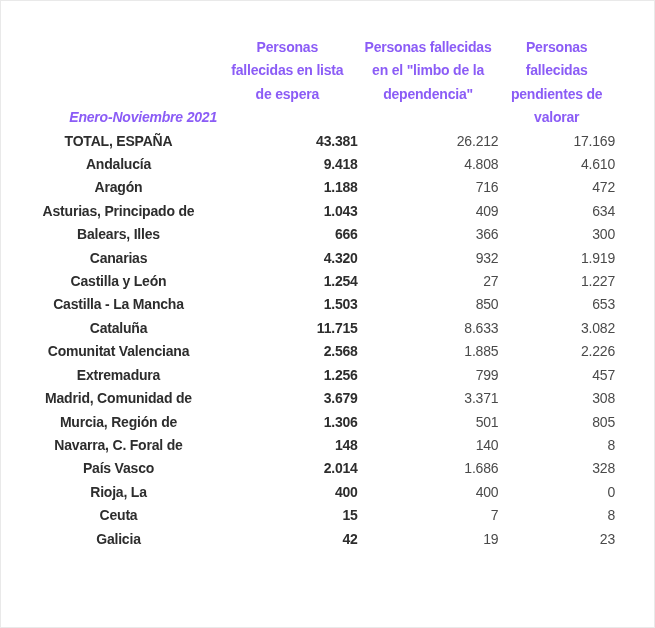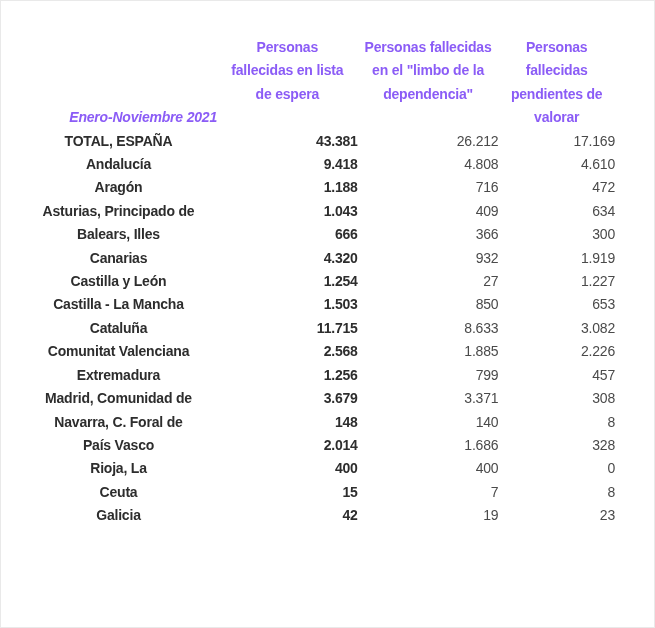--- a/index.html
+++ b/index.html
@@ -163,20 +163,26 @@
             <td class="num secondary">799</td>
             <td class="num secondary">457</td>
           </tr>
           <tr>
             <td class="region">Madrid, Comunidad de</td>
             <td class="num primary">3.679</td>
             <td class="num secondary">3.371</td>
             <td class="num secondary">308</td>
           </tr>
           <tr>
+            <td class="region">Murcia, Región de</td>
+            <td class="num primary">1.306</td>
+            <td class="num secondary">501</td>
+            <td class="num secondary">805</td>
+          </tr>
+          <tr>
             <td class="region">Navarra, C. Foral de</td>
             <td class="num primary">148</td>
             <td class="num secondary">140</td>
             <td class="num secondary">8</td>
           </tr>
           <tr>
             <td class="region">País Vasco</td>
             <td class="num primary">2.014</td>
             <td class="num secondary">1.686</td>
             <td class="num secondary">328</td>

